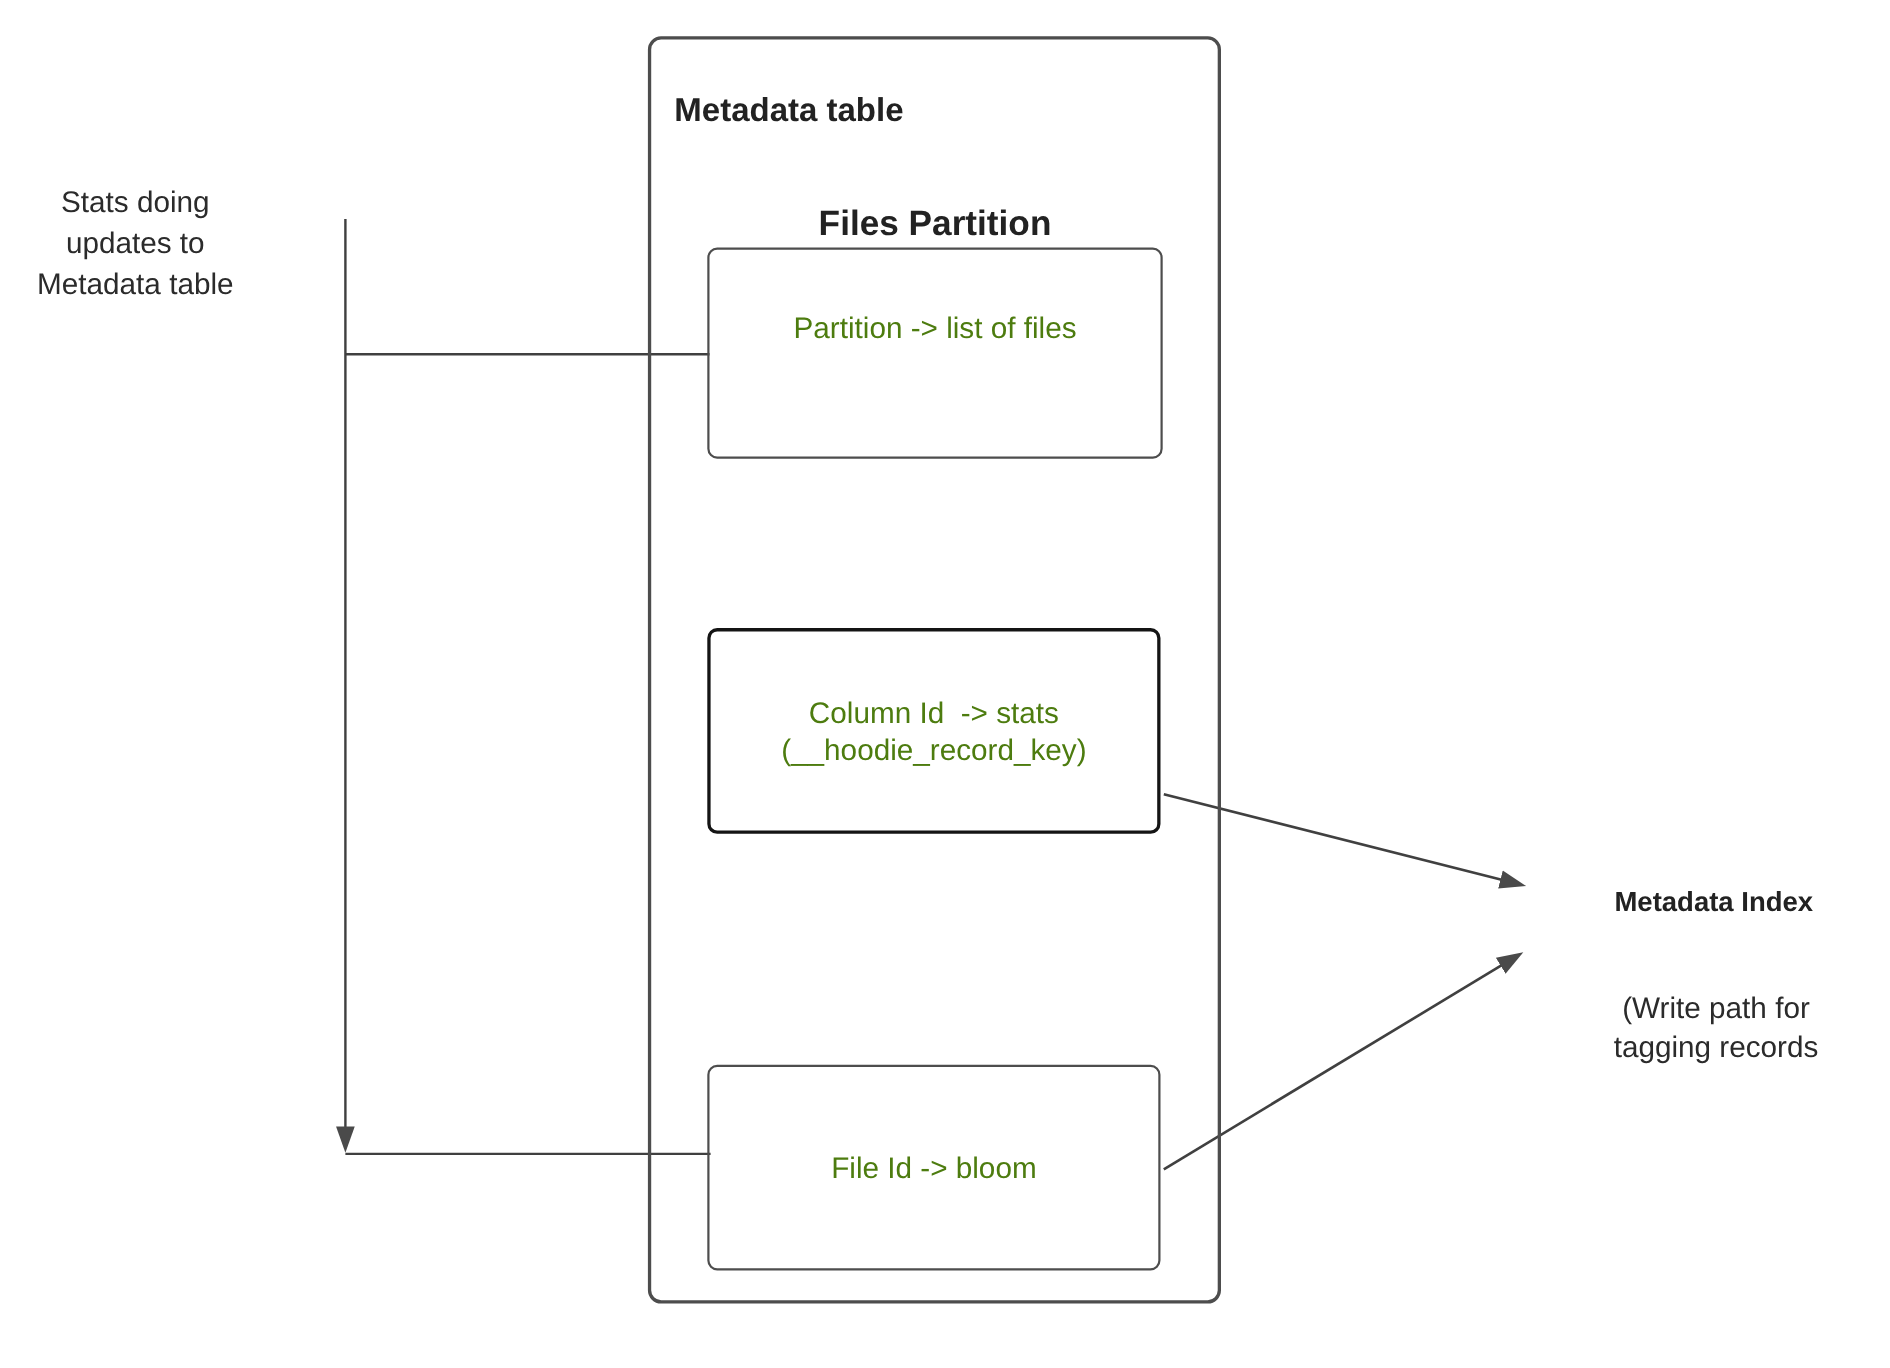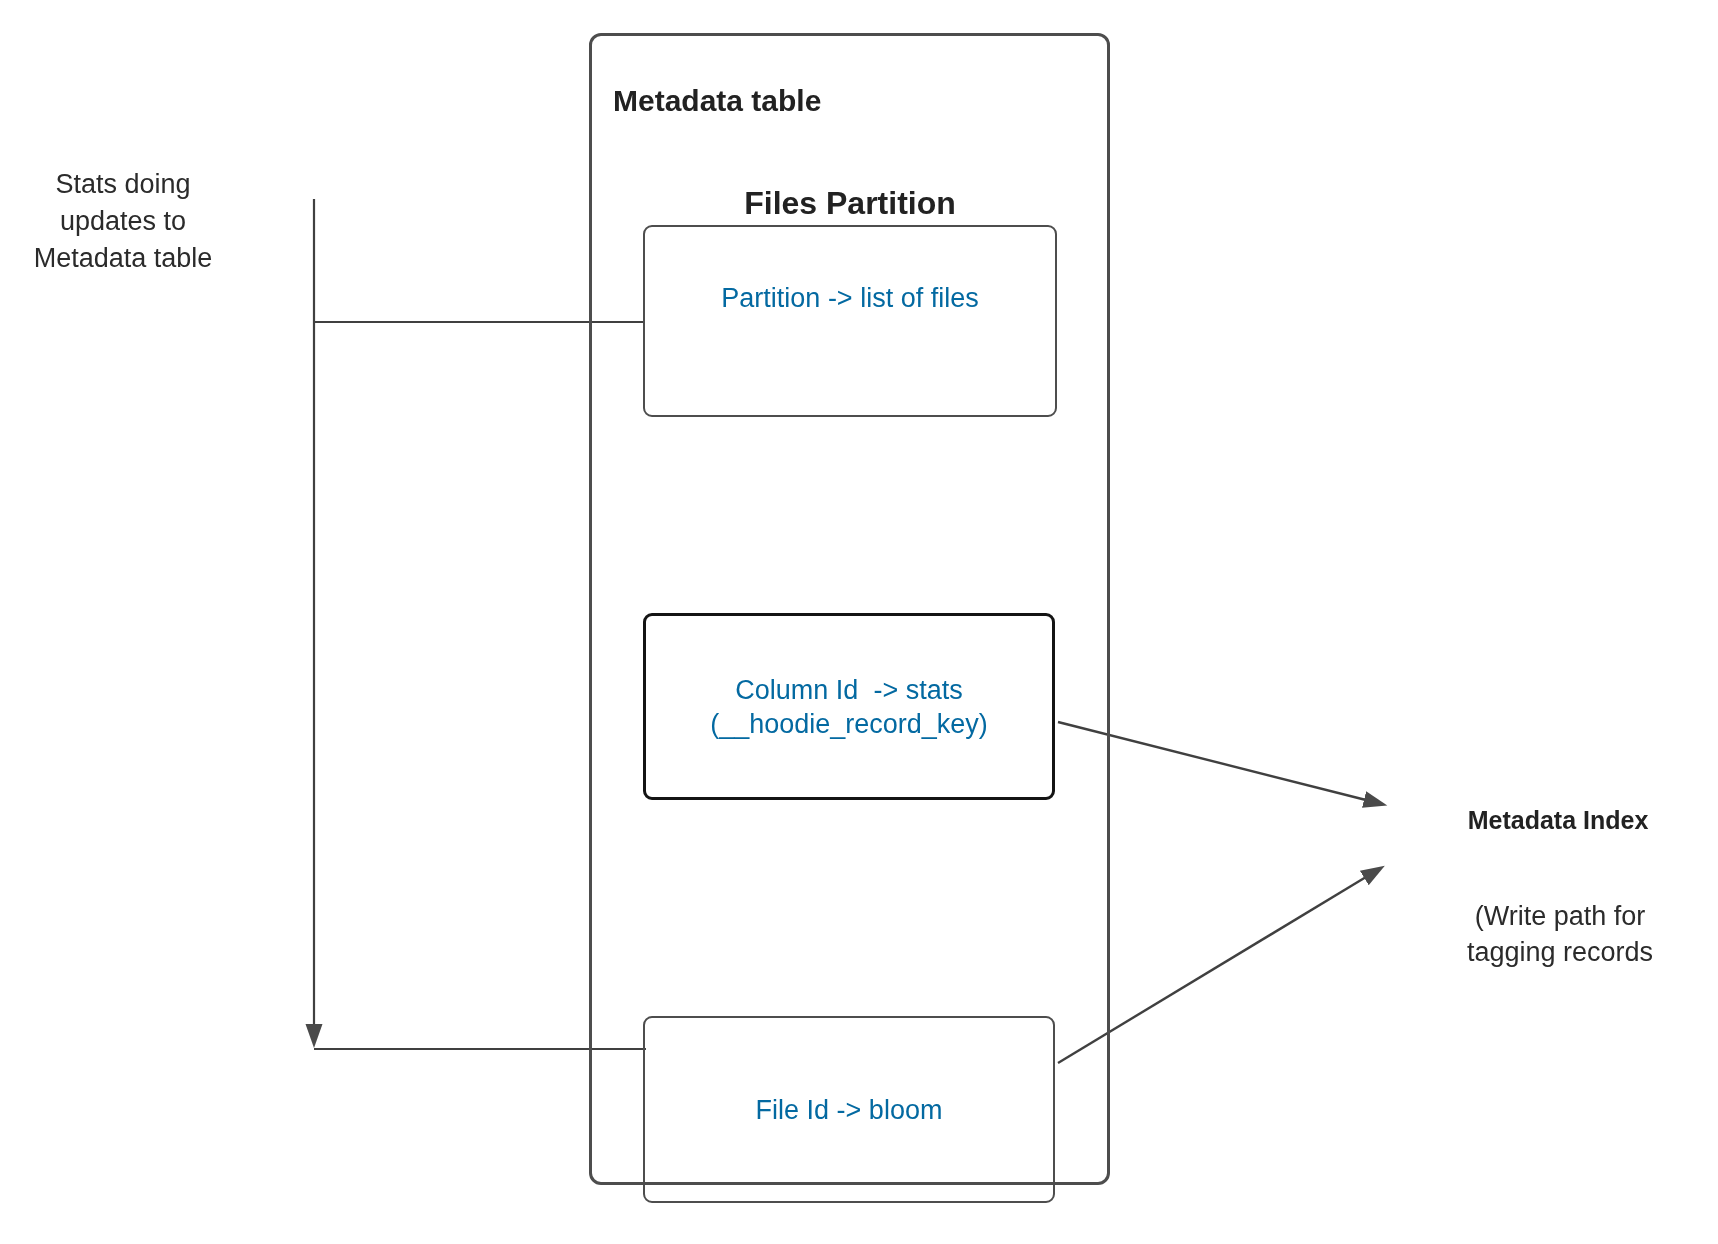--- a/index.html
+++ b/index.html
@@ -63,26 +63,26 @@
     left: 51px; width: 414px; height: 192px;
     border: 2.5px solid #4d4d4d;
     border-radius: 9px;
     box-sizing: border-box;
     display: flex;
     flex-direction: column;
     align-items: center;
     justify-content: center;
     font-size: 27px;
     line-height: 34px;
-    color: #0369a1;
+    color: #4d7c0f;
     text-align: center;
   }
   .box-files  { top: 189px; padding-bottom: 46px; }
-  .box-column { top: 577px; height: 187px; width: 412px; border: 3px solid #141414; }
-  .box-bloom  { top: 932px; height: 187px; width: 412px; margin-top: 48px; }
+  .box-column { top: 535px; height: 187px; width: 412px; border: 3px solid #141414; }
+  .box-bloom  { top: 932px; height: 187px; width: 412px; }
   .box-line { white-space: pre-wrap; }
 
   .right-title {
     position: absolute;
     left: 1398px; top: 806px; width: 320px;
     text-align: center;
     font-size: 25px;
     font-weight: bold;
     color: #222222;
   }

